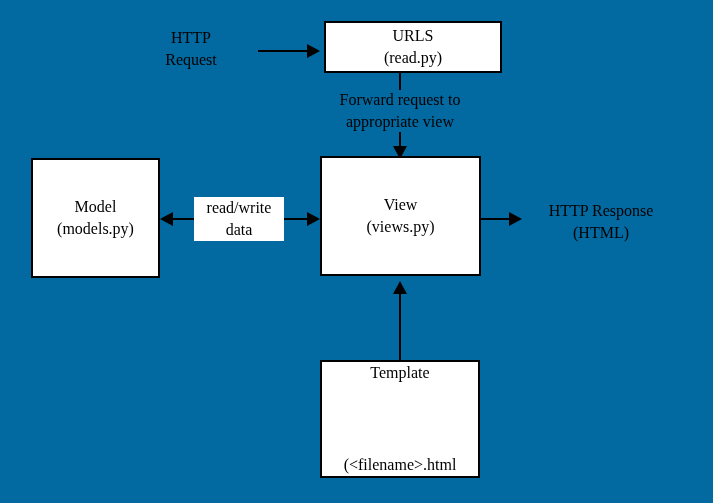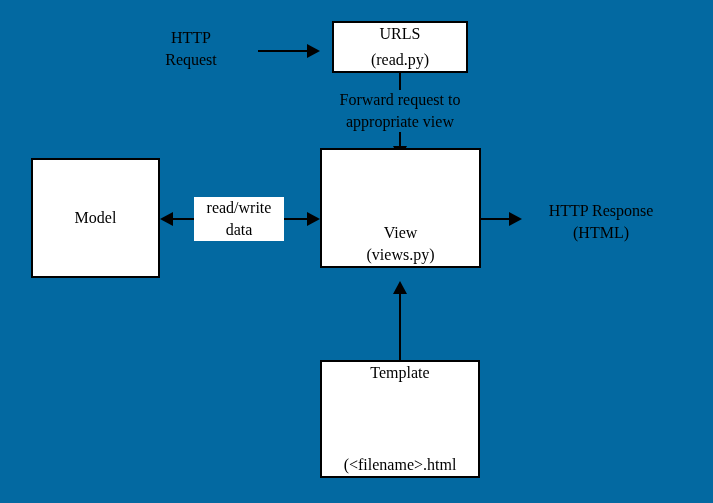--- a/index.html
+++ b/index.html
@@ -44,46 +44,47 @@
 <div class="canvas">
 
   <div class="label" style="left:148px; top:27px; width:86px;">
     <div>HTTP</div>
     <div>Request</div>
   </div>
 
   <div class="hline" style="left:258px; top:50px; width:50px;"></div>
   <div class="tri right" style="left:307px; top:44px;"></div>
 
-  <div class="box" style="left:332px; top:21px; width:136px; height:52px;justify-content:space-between;">
+  <div class="box" style="left:324px; top:21px; width:178px; height:52px;">
     <div>URLS</div>
     <div>(read.py)</div>
   </div>
 
   <div class="vline" style="left:399px; top:73px; height:17px;"></div>
   <div class="label" style="left:318px; top:89px; width:164px;">
     <div>Forward request to</div>
     <div>appropriate view</div>
   </div>
   <div class="vline" style="left:399px; top:132px; height:15px;"></div>
   <div class="tri down" style="left:393px; top:146px;"></div>
 
   <div class="box" style="left:31px; top:158px; width:129px; height:120px;">
     <div>Model</div>
+    <div>(models.py)</div>
   </div>
 
   <div class="tri left" style="left:160px; top:212px;"></div>
   <div class="hline" style="left:171px; top:218px; width:137px;"></div>
   <div class="tri right" style="left:307px; top:212px;"></div>
   <div class="label whitebg" style="left:194px; top:197px; width:90px;">
     <div>read/write</div>
     <div>data</div>
   </div>
 
-  <div class="box" style="left:320px; top:148px; width:161px; height:120px;justify-content:flex-end;">
+  <div class="box" style="left:320px; top:156px; width:161px; height:120px;">
     <div>View</div>
     <div>(views.py)</div>
   </div>
 
   <div class="hline" style="left:481px; top:218px; width:29px;"></div>
   <div class="tri right" style="left:509px; top:212px;"></div>
   <div class="label" style="left:522px; top:200px; width:158px;">
     <div>HTTP Response</div>
     <div>(HTML)</div>
   </div>

